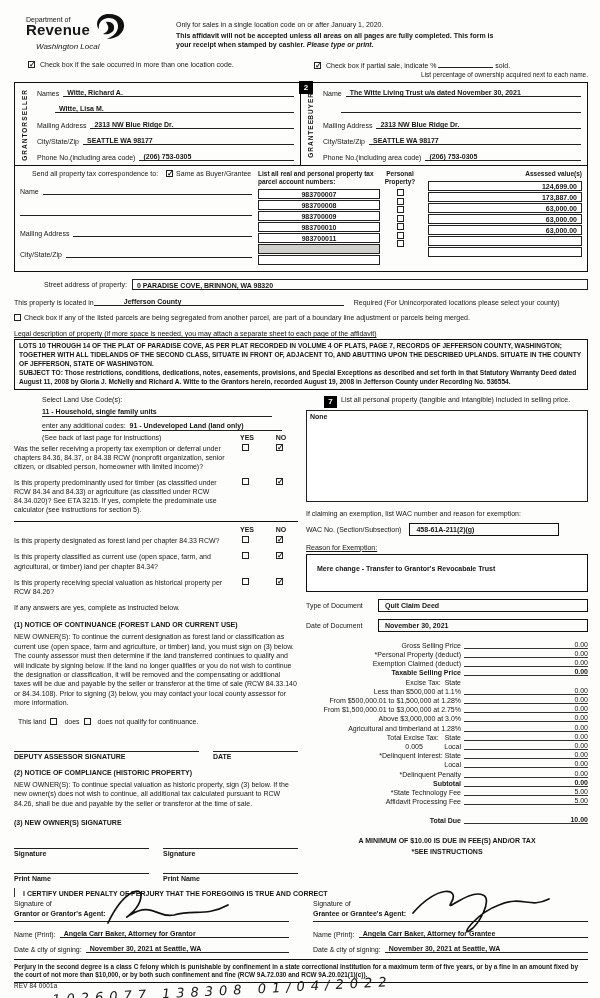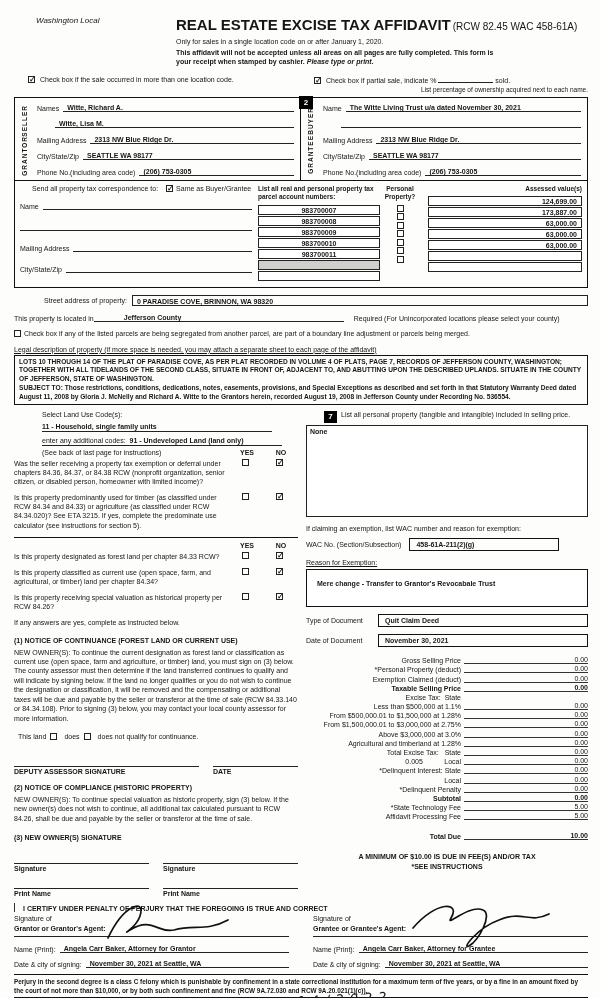--- a/index.html
+++ b/index.html
@@ -127,27 +127,33 @@
   .hand { font-family: "DejaVu Sans", sans-serif; font-style: italic; font-size: 13px; transform: rotate(-3deg); display: inline-block; color: #1a1a1a; }
   .hw1 { position: absolute; left: 38px; top: 0px; letter-spacing: 6px; }
 </style>
 </head>
 <body>
 
 <div class="page">
 
   <div class="hdr">
     <div class="logo">
+      <div class="logo-top">
+        <div>
+          <div class="dept">Department of</div>
+          <div class="rev">Revenue</div>
+        </div>
+        <svg class="swirl" width="34" height="30" viewBox="0 0 34 30">
+          <path d="M17 2 C28 2 33 9 32 15 C31 22 24 27 15 27 C22 24 26 20 26 14 C26 9 22 6 17 6 C10 6 6 11 7 17 C3 13 5 2 17 2 Z" fill="#111"></path>
+          <path d="M14 10 C19 9 23 12 22 17 C21 21 16 23 11 22 C15 20 17 18 16 14 Z" fill="#111"></path>
+        </svg>
+      </div>
       <div class="wast">Washington Local</div>
     </div>
     <div class="titleblk">
-      <div>
-        <span class="title">REAL ESTATE EXCISE TAX AFFIDAVIT</span>
-        <span class="titlesfx">(RCW 82.45  WAC 458-61A)</span>
-      </div>
       <div class="note" style="margin-top:4px;">Only for sales in a single location code on or after January 1, 2020.</div>
       <div class="note" style="font-weight:bold;">
         <span>This affidavit will not be accepted unless all areas on all pages are fully completed. This form is your receipt when stamped by cashier. </span><span class="it">Please type or print.</span>
       </div>
     </div>
   </div>
 
   <div class="cbrow">
     <div class="c1">
       <span class="cb" data-checked="true"></span>

